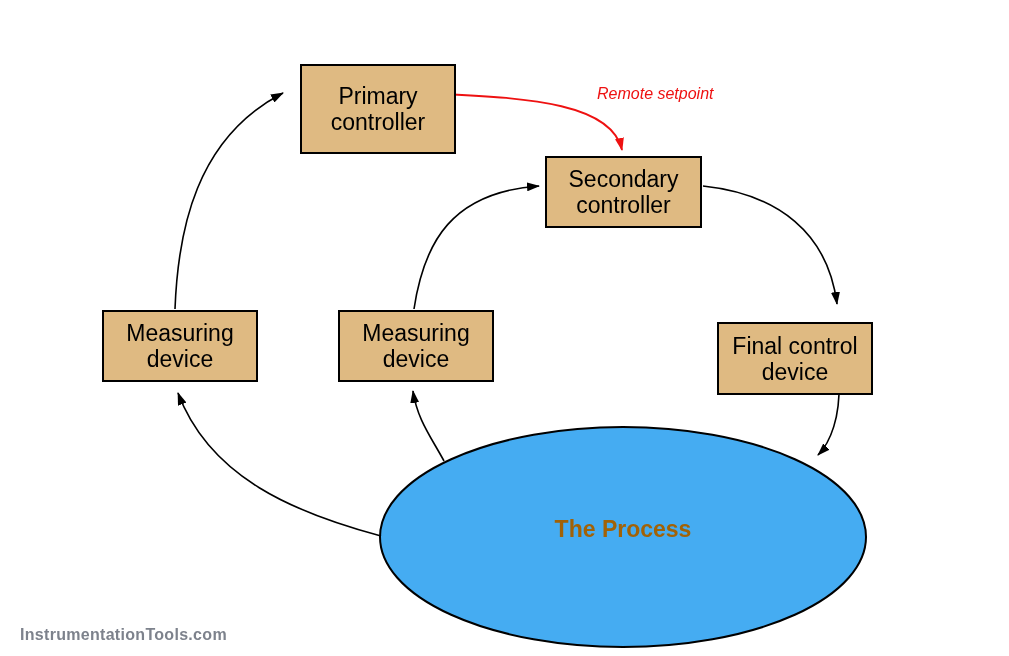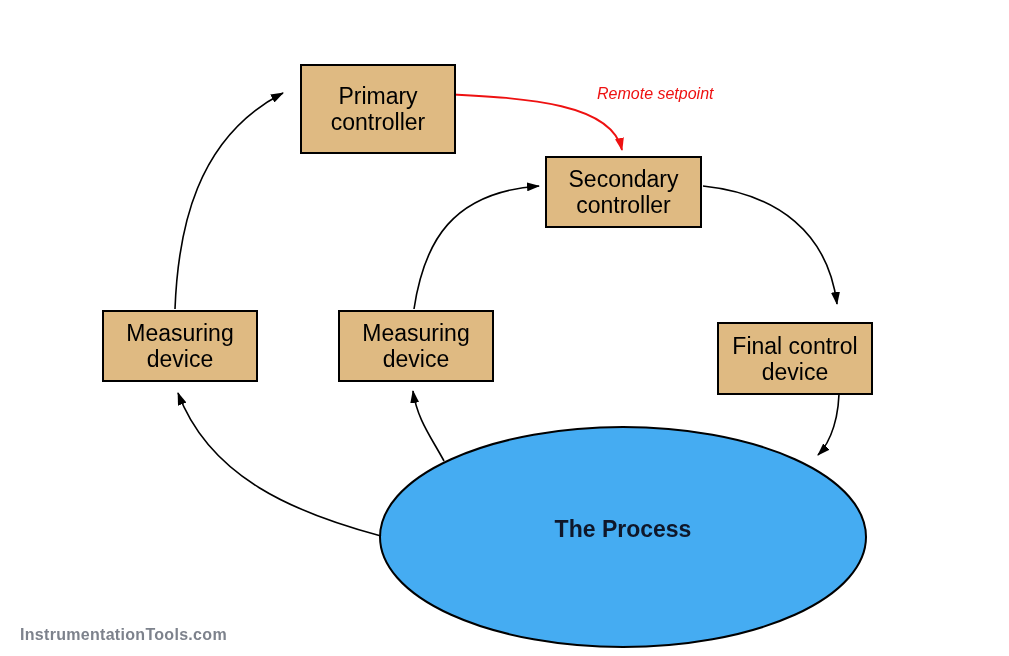--- a/index.html
+++ b/index.html
@@ -51,21 +51,21 @@
     font-style: italic;
     color: #EE1111;
     white-space: nowrap;
   }
   .process-label {
     position: absolute;
     left: 623px; top: 529px;
     transform: translate(-50%, -50%);
     font-size: 23px;
     font-weight: bold;
-    color: #0f172a;
+    color: #a16207;
     white-space: nowrap;
   }
   .watermark {
     position: absolute;
     left: 20px; top: 626px;
     font-size: 16px;
     font-weight: bold;
     color: #7D828C;
     letter-spacing: 0.3px;
     white-space: nowrap;

